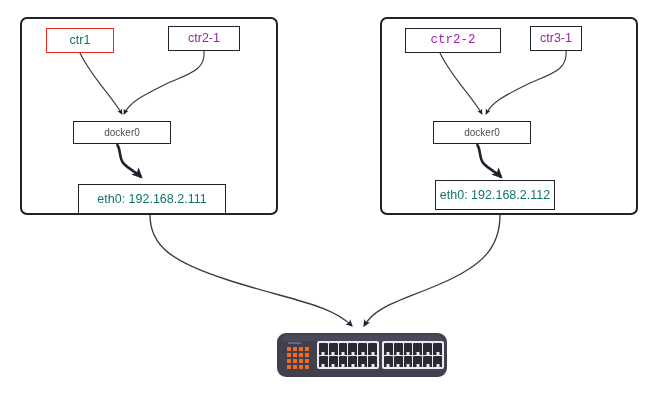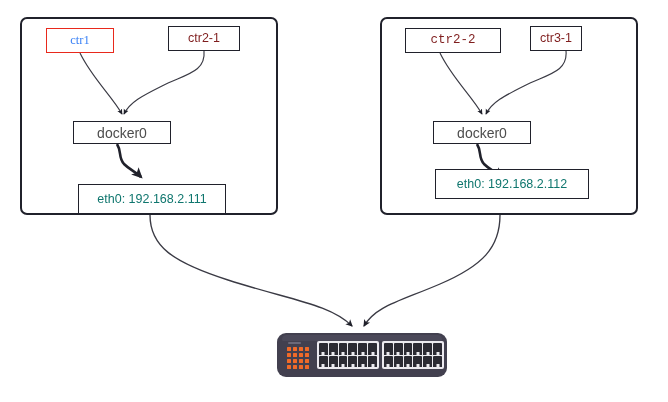--- a/index.html
+++ b/index.html
@@ -40,43 +40,43 @@
 
   
   .node {
     position: absolute;
     box-sizing: border-box;
     border: 1.6px solid #20212b;
     background: #ffffff;
     display: flex;
     align-items: center;
     justify-content: center;
-    font-size: 14px;
+    font-size: 10px;
     line-height: 1;
     color: #4d4d4d;
     white-space: nowrap;
     z-index: 3;
   }
   .node.ctr        { height: 25px; font-size: 12.5px; }
-  .node.ctr-red    { border-color: #e8291c; color: #3b82f6; font-family: Liberation Serif, serif; }
-  .node.ctr-blue   { color: #7f1d1d; }
+  .node.ctr-red    { border-color: #e8291c; color: #0f766e; }
+  .node.ctr-blue   { color: #a21caf; }
   .node.bridge     { height: 23px; border-width: 1.8px; color: #4d4d4d; }
   .node.nic        { height: 30px; border-width: 1.8px; color: #0f766e; font-size: 12.5px; }
 
   
   #ctr1        { left: 46px;  top: 28px;  width: 68px; }
   #ctr2-1      { left: 168px; top: 26px;  width: 72px; }
   #docker0-l   { left: 73px;  top: 121px; width: 98px; }
   #eth0-l      { left: 78px;  top: 184px; width: 148px; }
 
   
   #ctr2-2      { left: 405px; top: 28px;  width: 96px; font-family: Liberation Mono, monospace; }
   #ctr3-1      { left: 530px; top: 26px;  width: 52px; }
   #docker0-r   { left: 433px; top: 121px; width: 98px; }
-  #eth0-r      { left: 435px; top: 169px; width: 154px; }
+  #eth0-r      { left: 435px; top: 180px; width: 120px; }
 
   
   #switch {
     position: absolute;
     left: 277px;
     top: 333px;
     width: 170px;
     height: 44px;
     z-index: 4;
   }

